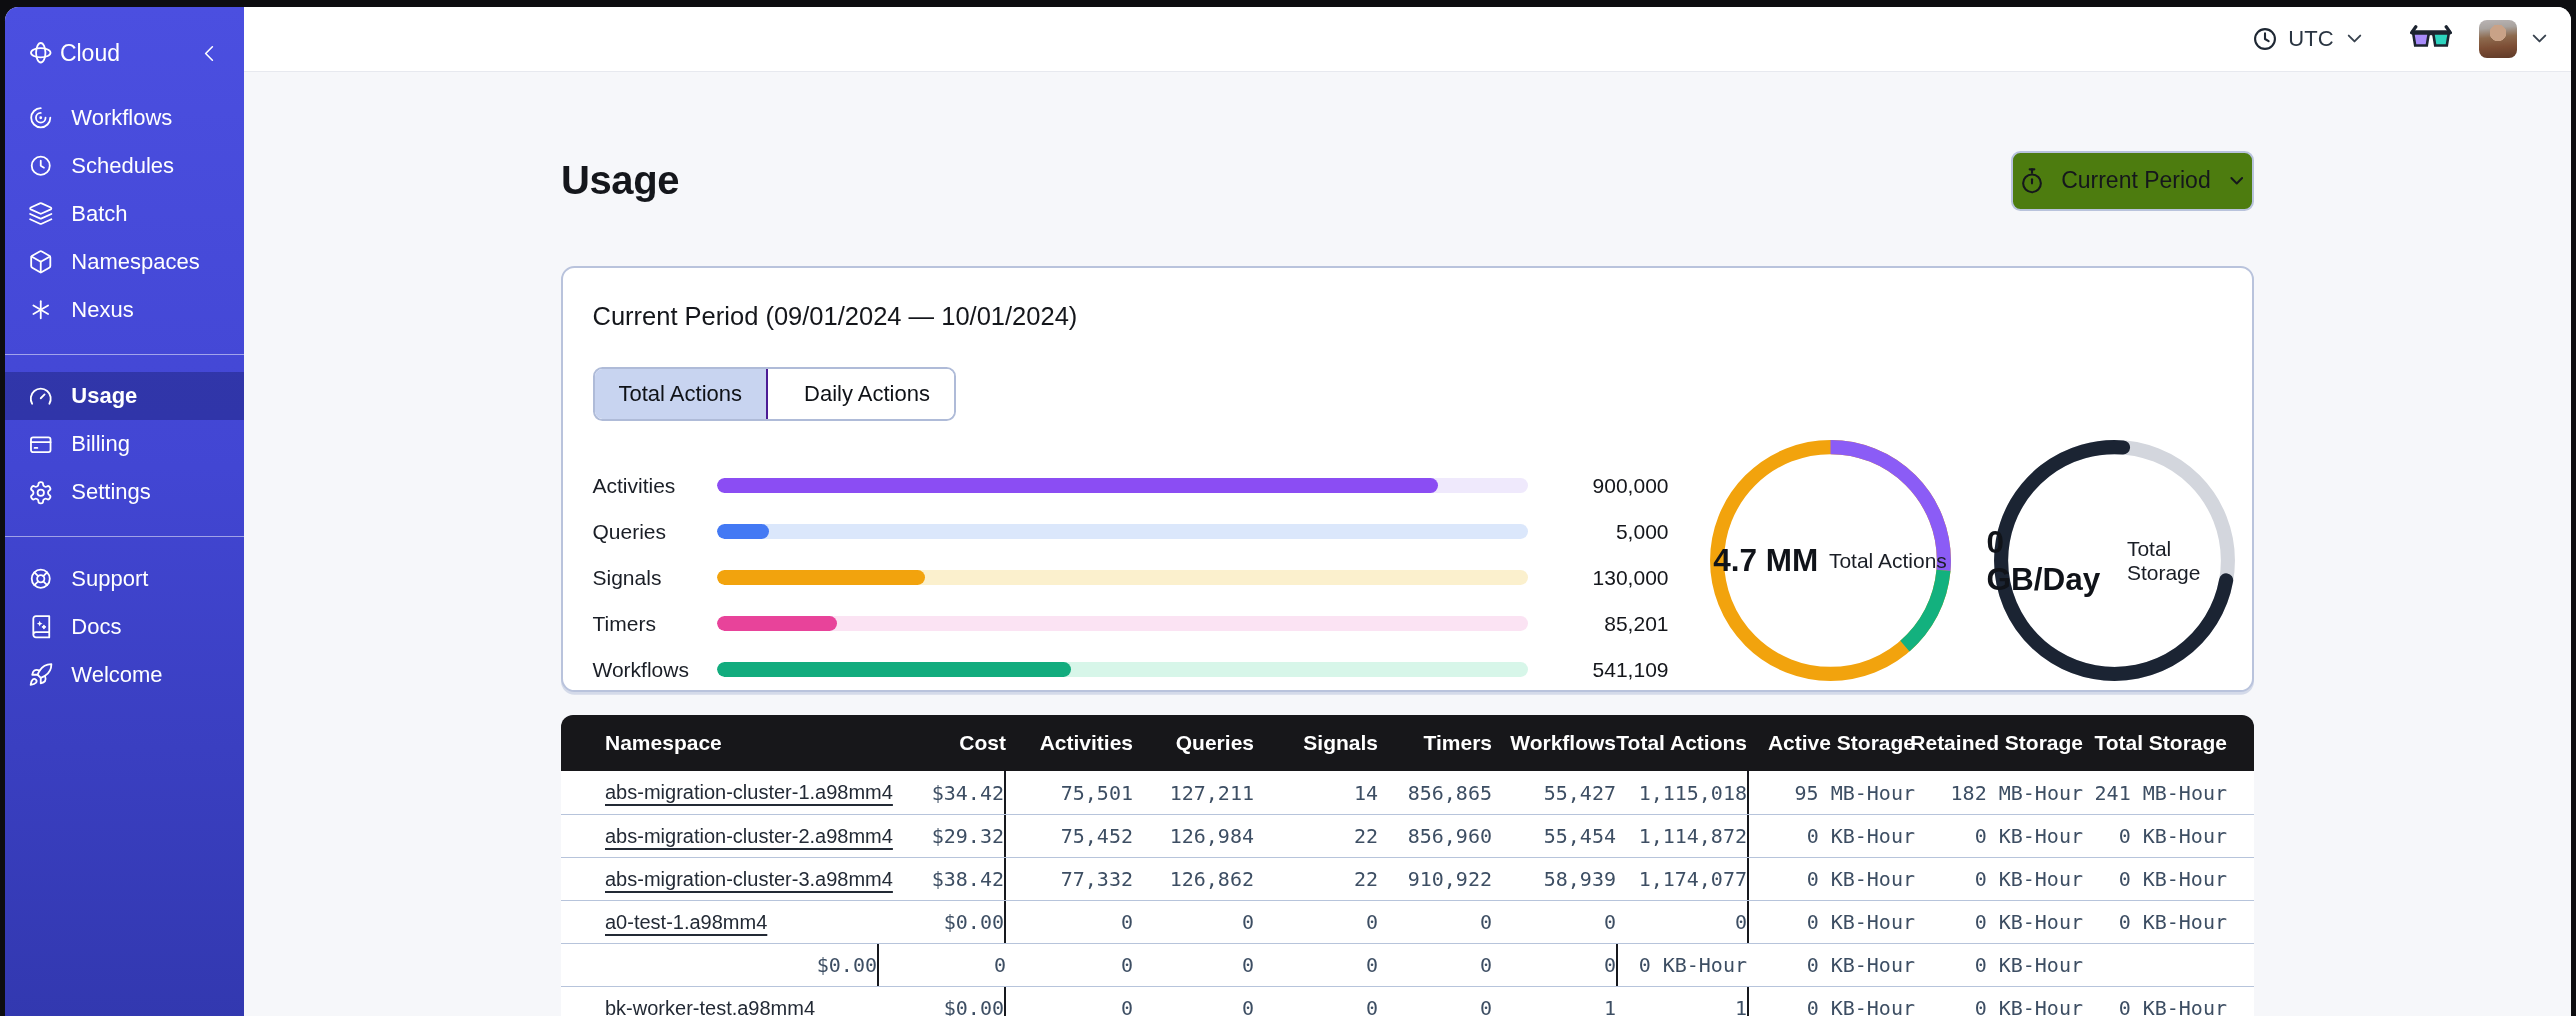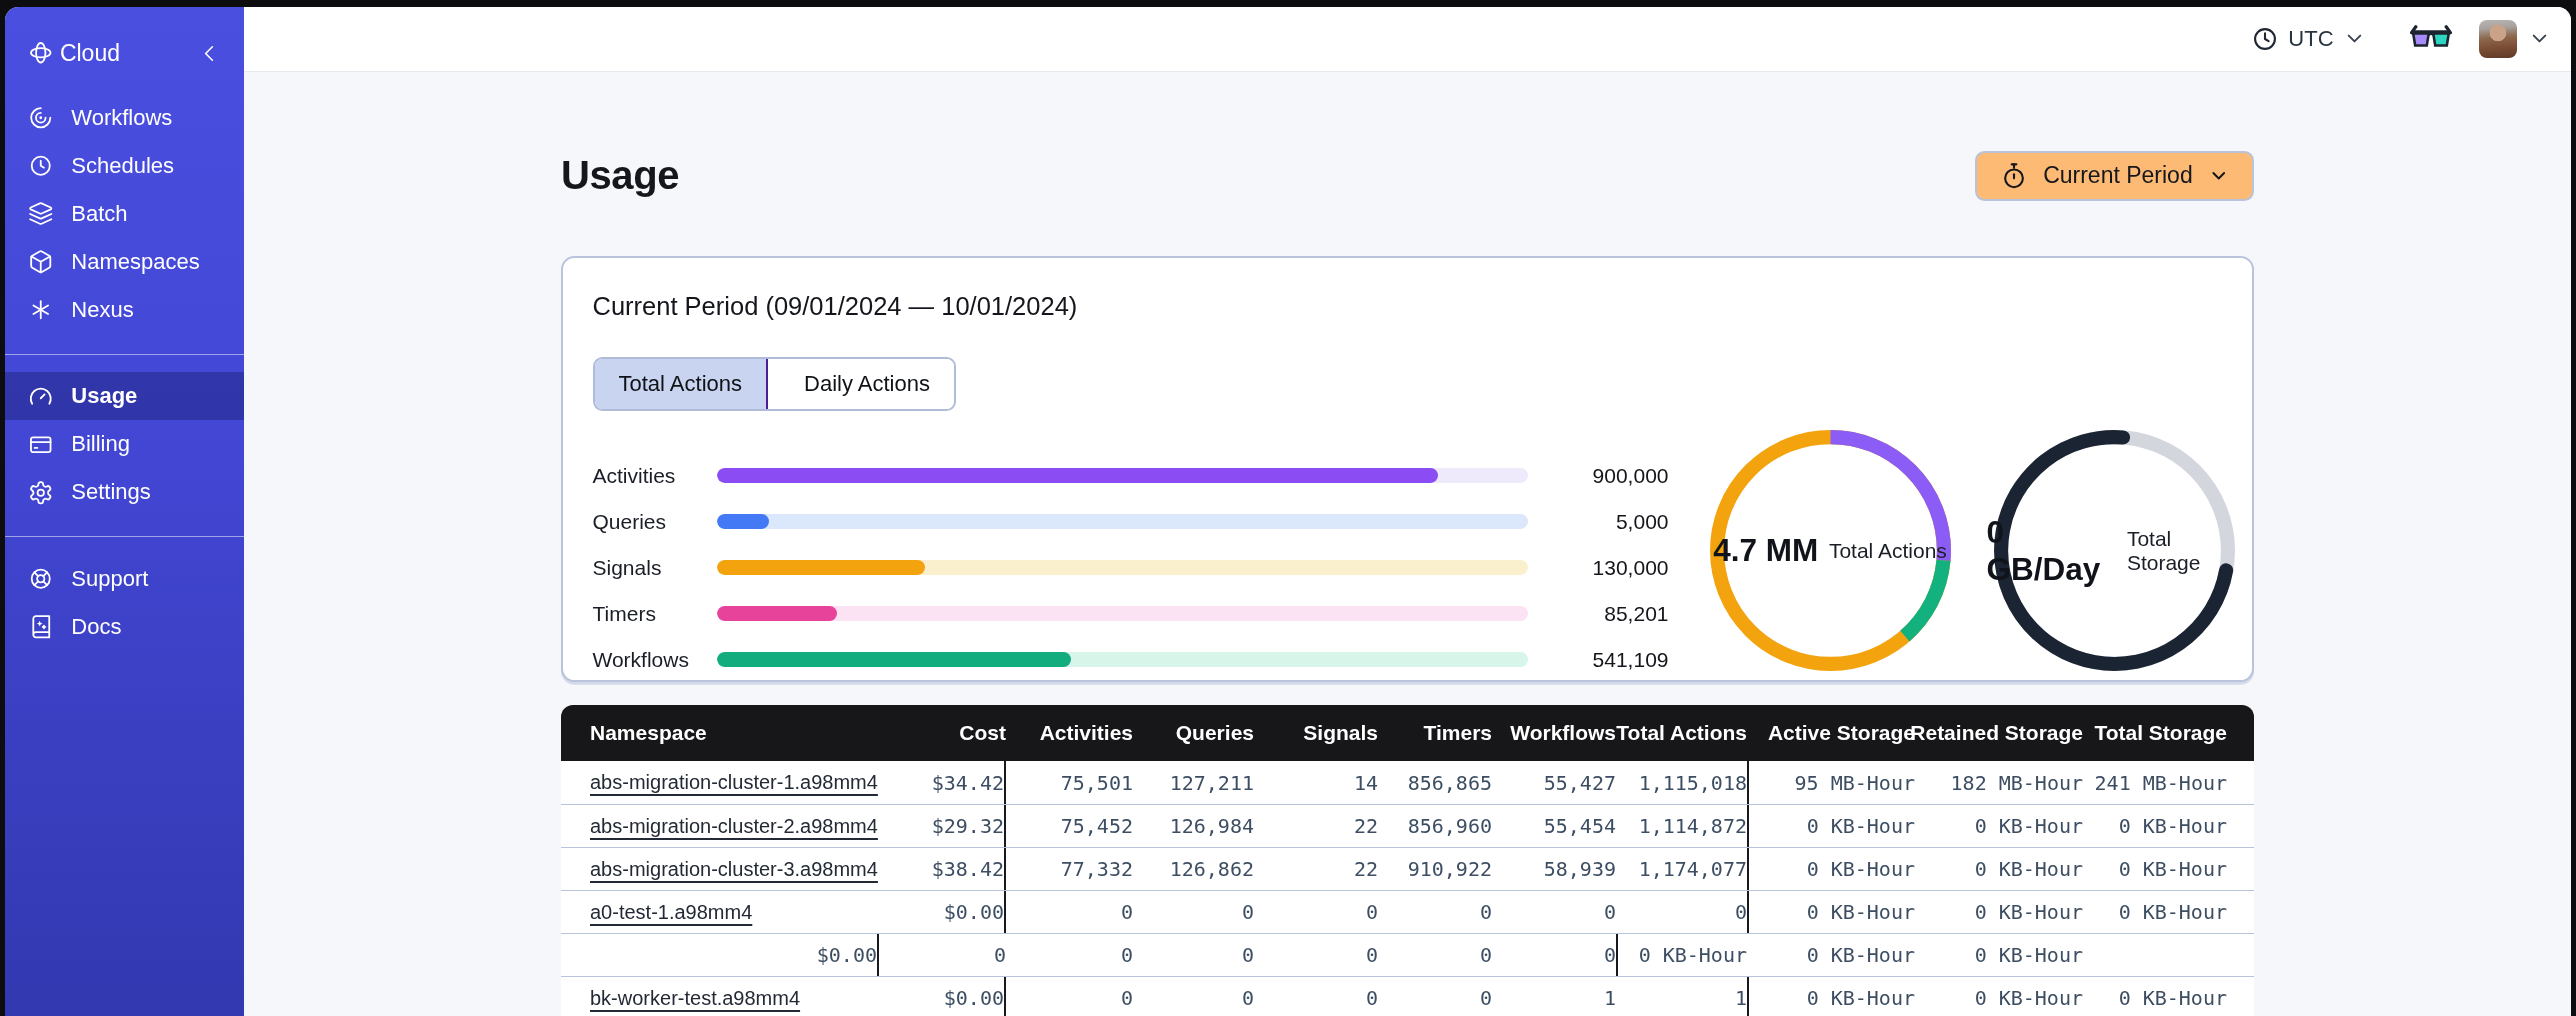--- a/index.html
+++ b/index.html
@@ -39,22 +39,22 @@
             background:
               radial-gradient(circle at 50% 34%, #c9a287 0 26%, rgba(0,0,0,0) 27%),
               linear-gradient(175deg,#b9b4b4 0%,#a9a39f 22%,#8d6a4e 45%,#7d4e35 70%,#5f3a28 100%); }
   .user-chev { margin-left:10.7px; }
 
   
   .scroll-area { flex:1; overflow:hidden; padding-top:79px; }
   .content-col { width:1693px; margin:0 auto; }
   .title-row { display:flex; justify-content:space-between; align-items:center; margin-bottom:55px; }
   .page-title { font-size:40px; font-weight:600; color:#15171C; letter-spacing:-0.4px; }
-  .period-btn { height:50px; display:flex; align-items:center; gap:14.8px; padding:0 23px;
-                background:#fdba74; border:2px solid #B9C3DC; border-radius:9.4px;
+  .period-btn { height:60px; display:flex; align-items:center; gap:14.8px; padding:0 5px;
+                background:#4d7c0f; border:2px solid #B9C3DC; border-radius:9.4px;
                 font-size:23px; font-weight:500; color:#15171C; cursor:pointer; }
   .period-btn svg.sw { width:28px; height:28px; color:#15171C; }
   .period-btn svg.cv { width:21.5px; height:21.5px; color:#15171C; }
 
   
   .usage-card { background:#fff; border:2px solid #B9C3DC; border-radius:13.4px;
                 padding:34px 29.5px 0; height:426px; box-shadow:0 2.7px 0 rgba(125,145,190,0.28); }
   .card-title { font-size:25.5px; font-weight:500; color:#14161B; }
   .tabs { margin-top:36px; display:inline-flex; border:2px solid #AFBBD8; border-radius:9.4px; overflow:hidden; }
   .tab { height:50px; display:flex; align-items:center; padding:0 24px; background:#fff;
@@ -81,21 +81,21 @@
   
   .usage-table { margin-top:23.5px; --cols:318px 127px 127px 121px 124px 114px 124px 131px 168px 168px 144px; }
   .t-header { display:grid; grid-template-columns:var(--cols); height:56px; align-items:center;
               background:#17171A; color:#fff; border-radius:12px 12px 0 0;
               font-size:21px; font-weight:600; padding-right:27px; }
   .t-row { display:grid; grid-template-columns:var(--cols); height:43px; background:#fff;
            padding-right:27px; border-top:1.3px solid #B7C4DB; }
   .t-row.first { border-top:none; }
   .hc, .cell { display:flex; align-items:center; justify-content:flex-end; padding-left:12px;
                white-space:nowrap; height:100%; }
-  .hc.ns, .cell.ns { justify-content:flex-start; padding-left:29px; }
+  .hc.ns, .cell.ns { justify-content:flex-start; padding-left:20px;margin-left:24px; }
   .cell { font-family:"DejaVu Sans Mono", monospace; font-size:20px; color:#3D4E63; }
   .cell.ns { font-family:"Liberation Sans", sans-serif; }
   .cell.ns a { color:#232A35; font-size:20px; text-decoration:underline; text-underline-offset:4.7px; }
   .cell.div-r { border-right:2.7px solid #17191E; }
   .cell.div-l { border-left:2.7px solid #17191E; }
 </style>
 </head>
 <body>
 
 <div class="window">
@@ -216,20 +216,31 @@
           </div>
           <div class="nav-item">
             <span class="nav-icon">
               <svg viewBox="0 0 24 24" fill="none" stroke="currentColor" stroke-width="1.7" stroke-linecap="round" stroke-linejoin="round">
                 <path d="M5 19.5v-15A2.5 2.5 0 0 1 7.5 2H20v20H7.5a2.5 2.5 0 0 1 0-5H20"></path>
                 <path d="M11 6.4l.8 1.9 1.9.8-1.9.8-.8 1.9-.8-1.9-1.9-.8 1.9-.8z" fill="currentColor" stroke="none"></path>
                 <path d="M15 11v2.4M13.8 12.2h2.4"></path>
               </svg>
             </span>
             <span>Docs</span>
+          </div>
+          <div class="nav-item">
+            <span class="nav-icon">
+              <svg viewBox="0 0 24 24" fill="none" stroke="currentColor" stroke-width="1.7" stroke-linecap="round" stroke-linejoin="round">
+                <path d="M4.5 16.5c-1.5 1.26-2 5-2 5s3.74-.5 5-2c.71-.84.7-2.13-.09-2.91a2.18 2.18 0 0 0-2.91-.09z"></path>
+                <path d="M12 15l-3-3a22 22 0 0 1 2-3.95A12.88 12.88 0 0 1 22 2c0 2.72-.78 7.5-6 11a22.35 22.35 0 0 1-4 2z"></path>
+                <path d="M9 12H4s.55-3.03 2-4c1.62-1.08 5 0 5 0"></path>
+                <path d="M12 15v5s3.03-.55 4-2c1.08-1.62 0-5 0-5"></path>
+              </svg>
+            </span>
+            <span>Welcome</span>
           </div>
         </div>
       </div>
   </aside>
 
   <div class="content">
 
     <header class="topbar">
       <div class="tz-select">
         <svg class="clock" viewBox="0 0 24 24" fill="none" stroke="currentColor" stroke-width="1.8" stroke-linecap="round" stroke-linejoin="round">

